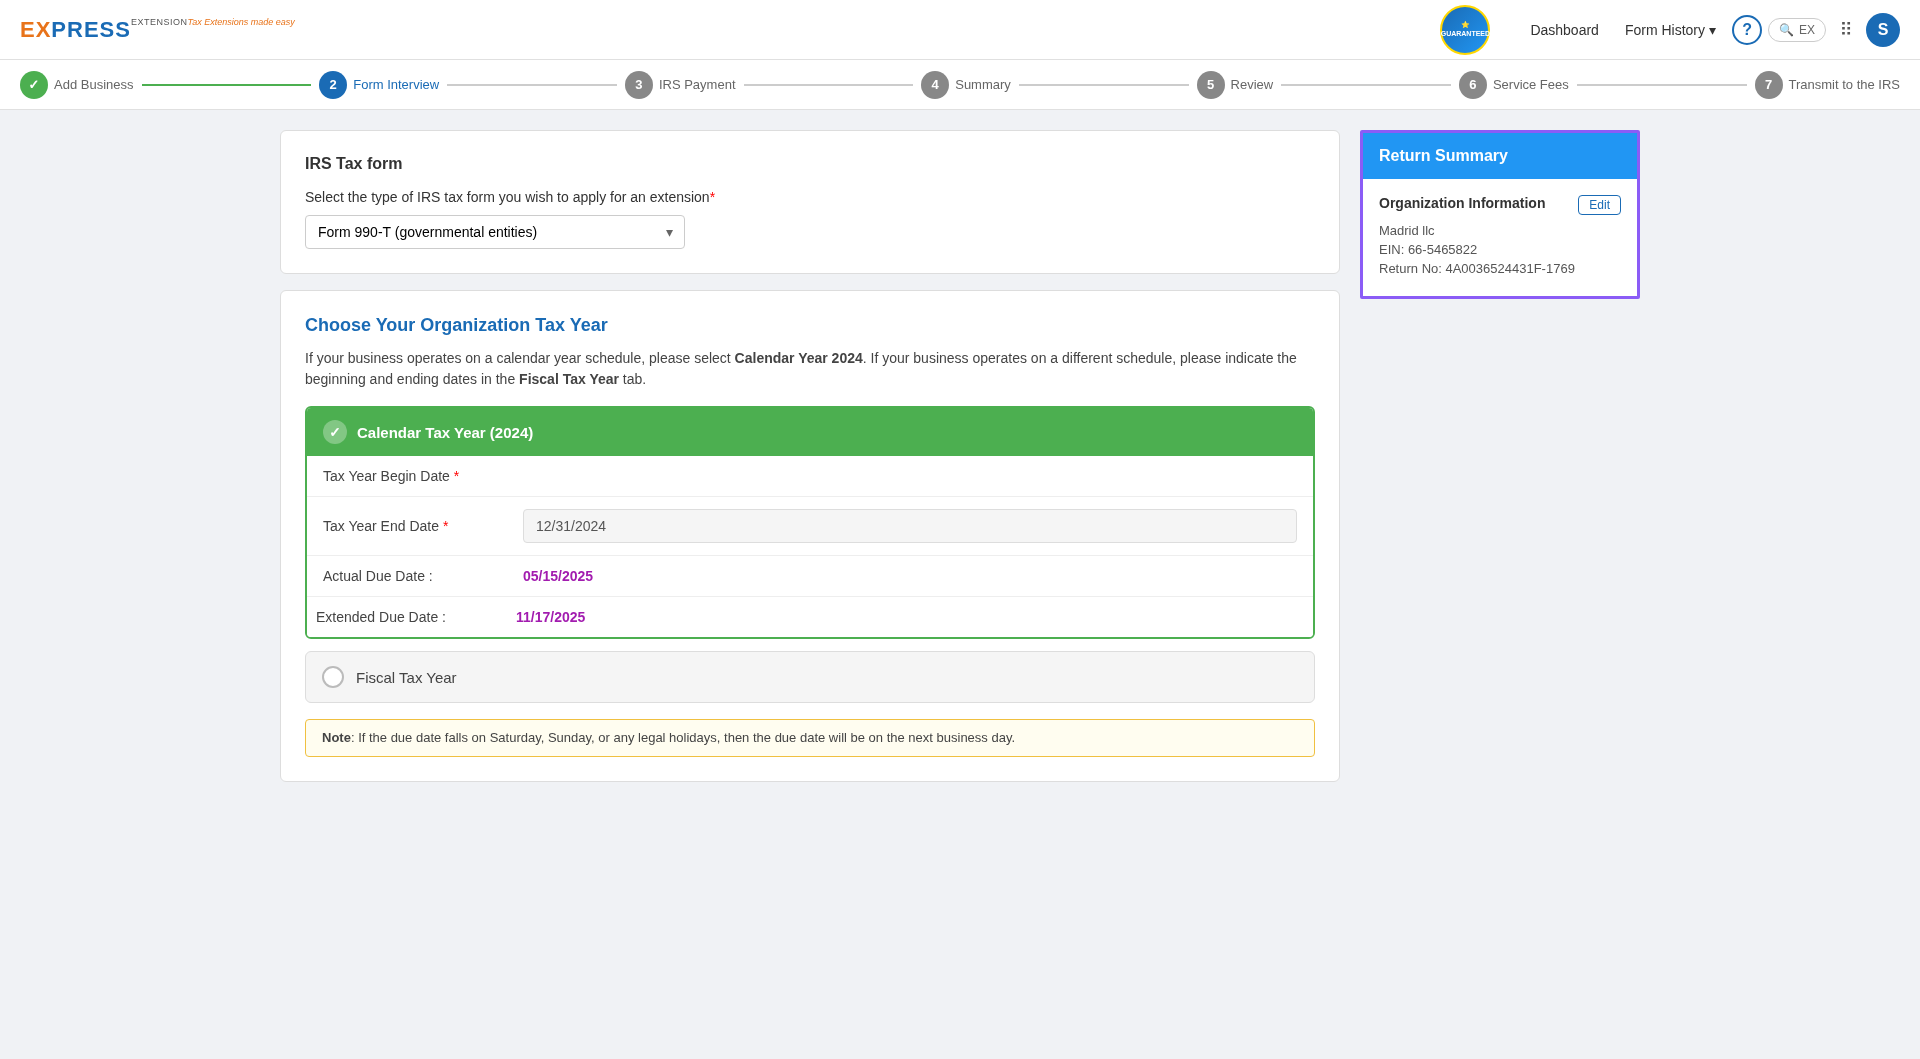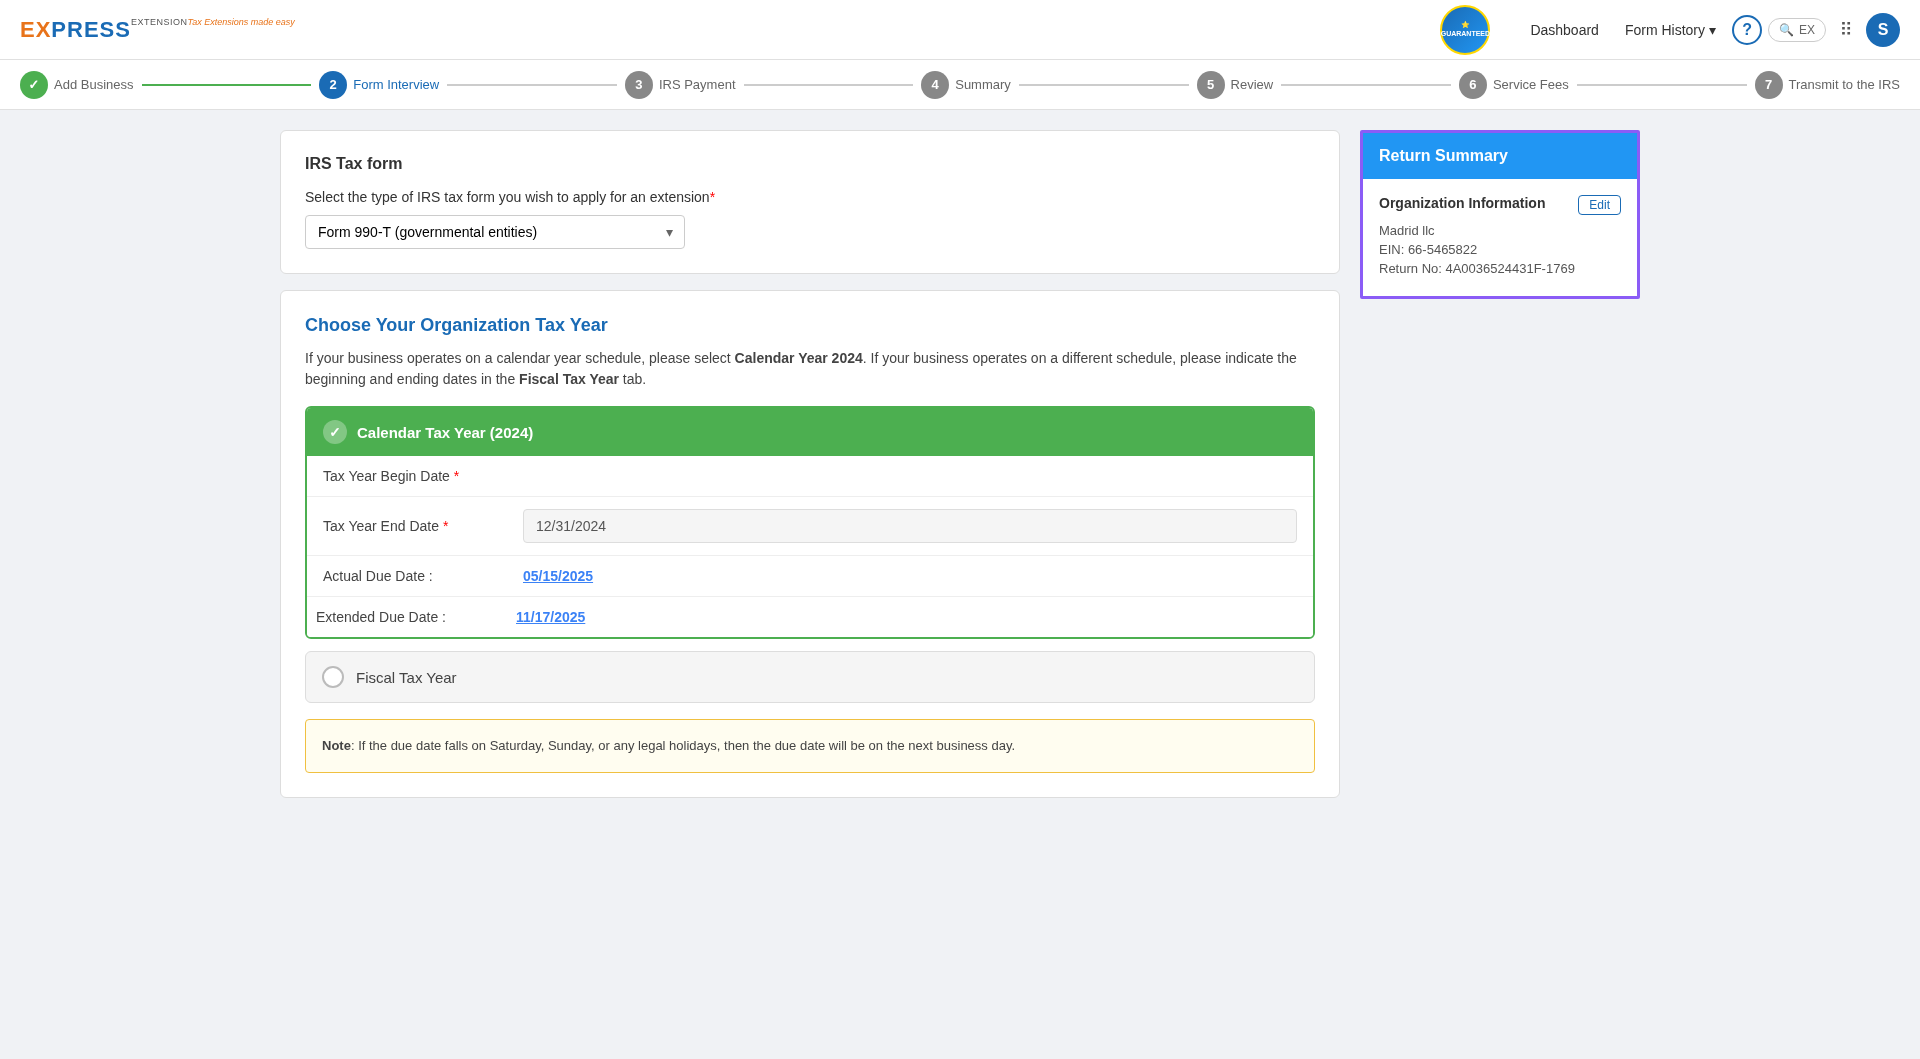--- a/index.html
+++ b/index.html
@@ -312,22 +312,21 @@
       padding: 8px 12px;
       border: 1px solid #ddd;
       border-radius: 4px;
       background: #f5f5f5;
       font-size: 14px;
       color: #555;
     }
     .date-value-text {
       font-size: 14px;
       font-weight: bold;
-      color: #3b82f6;
-      text-decoration: underline;
+      color: #a21caf;
     }
 
     
     .fiscal-option {
       background: #f5f5f5;
       border: 1px solid #ddd;
       border-radius: 6px;
       padding: 14px 16px;
       display: flex;
       align-items: center;
@@ -343,21 +342,21 @@
     }
     .fiscal-label {
       font-size: 15px;
       color: #444;
     }
 
     
     .note-box {
       border: 1px solid #f0c040;
       border-radius: 4px;
-      padding: 16px 16px;
+      padding: 8px 16px;
       background: #fffdf0;
       font-size: 13px;
       color: #444;
       margin-top: 16px;
       line-height: 1.5;
     }
     .note-box strong {
       font-weight: bold;
     }
 

